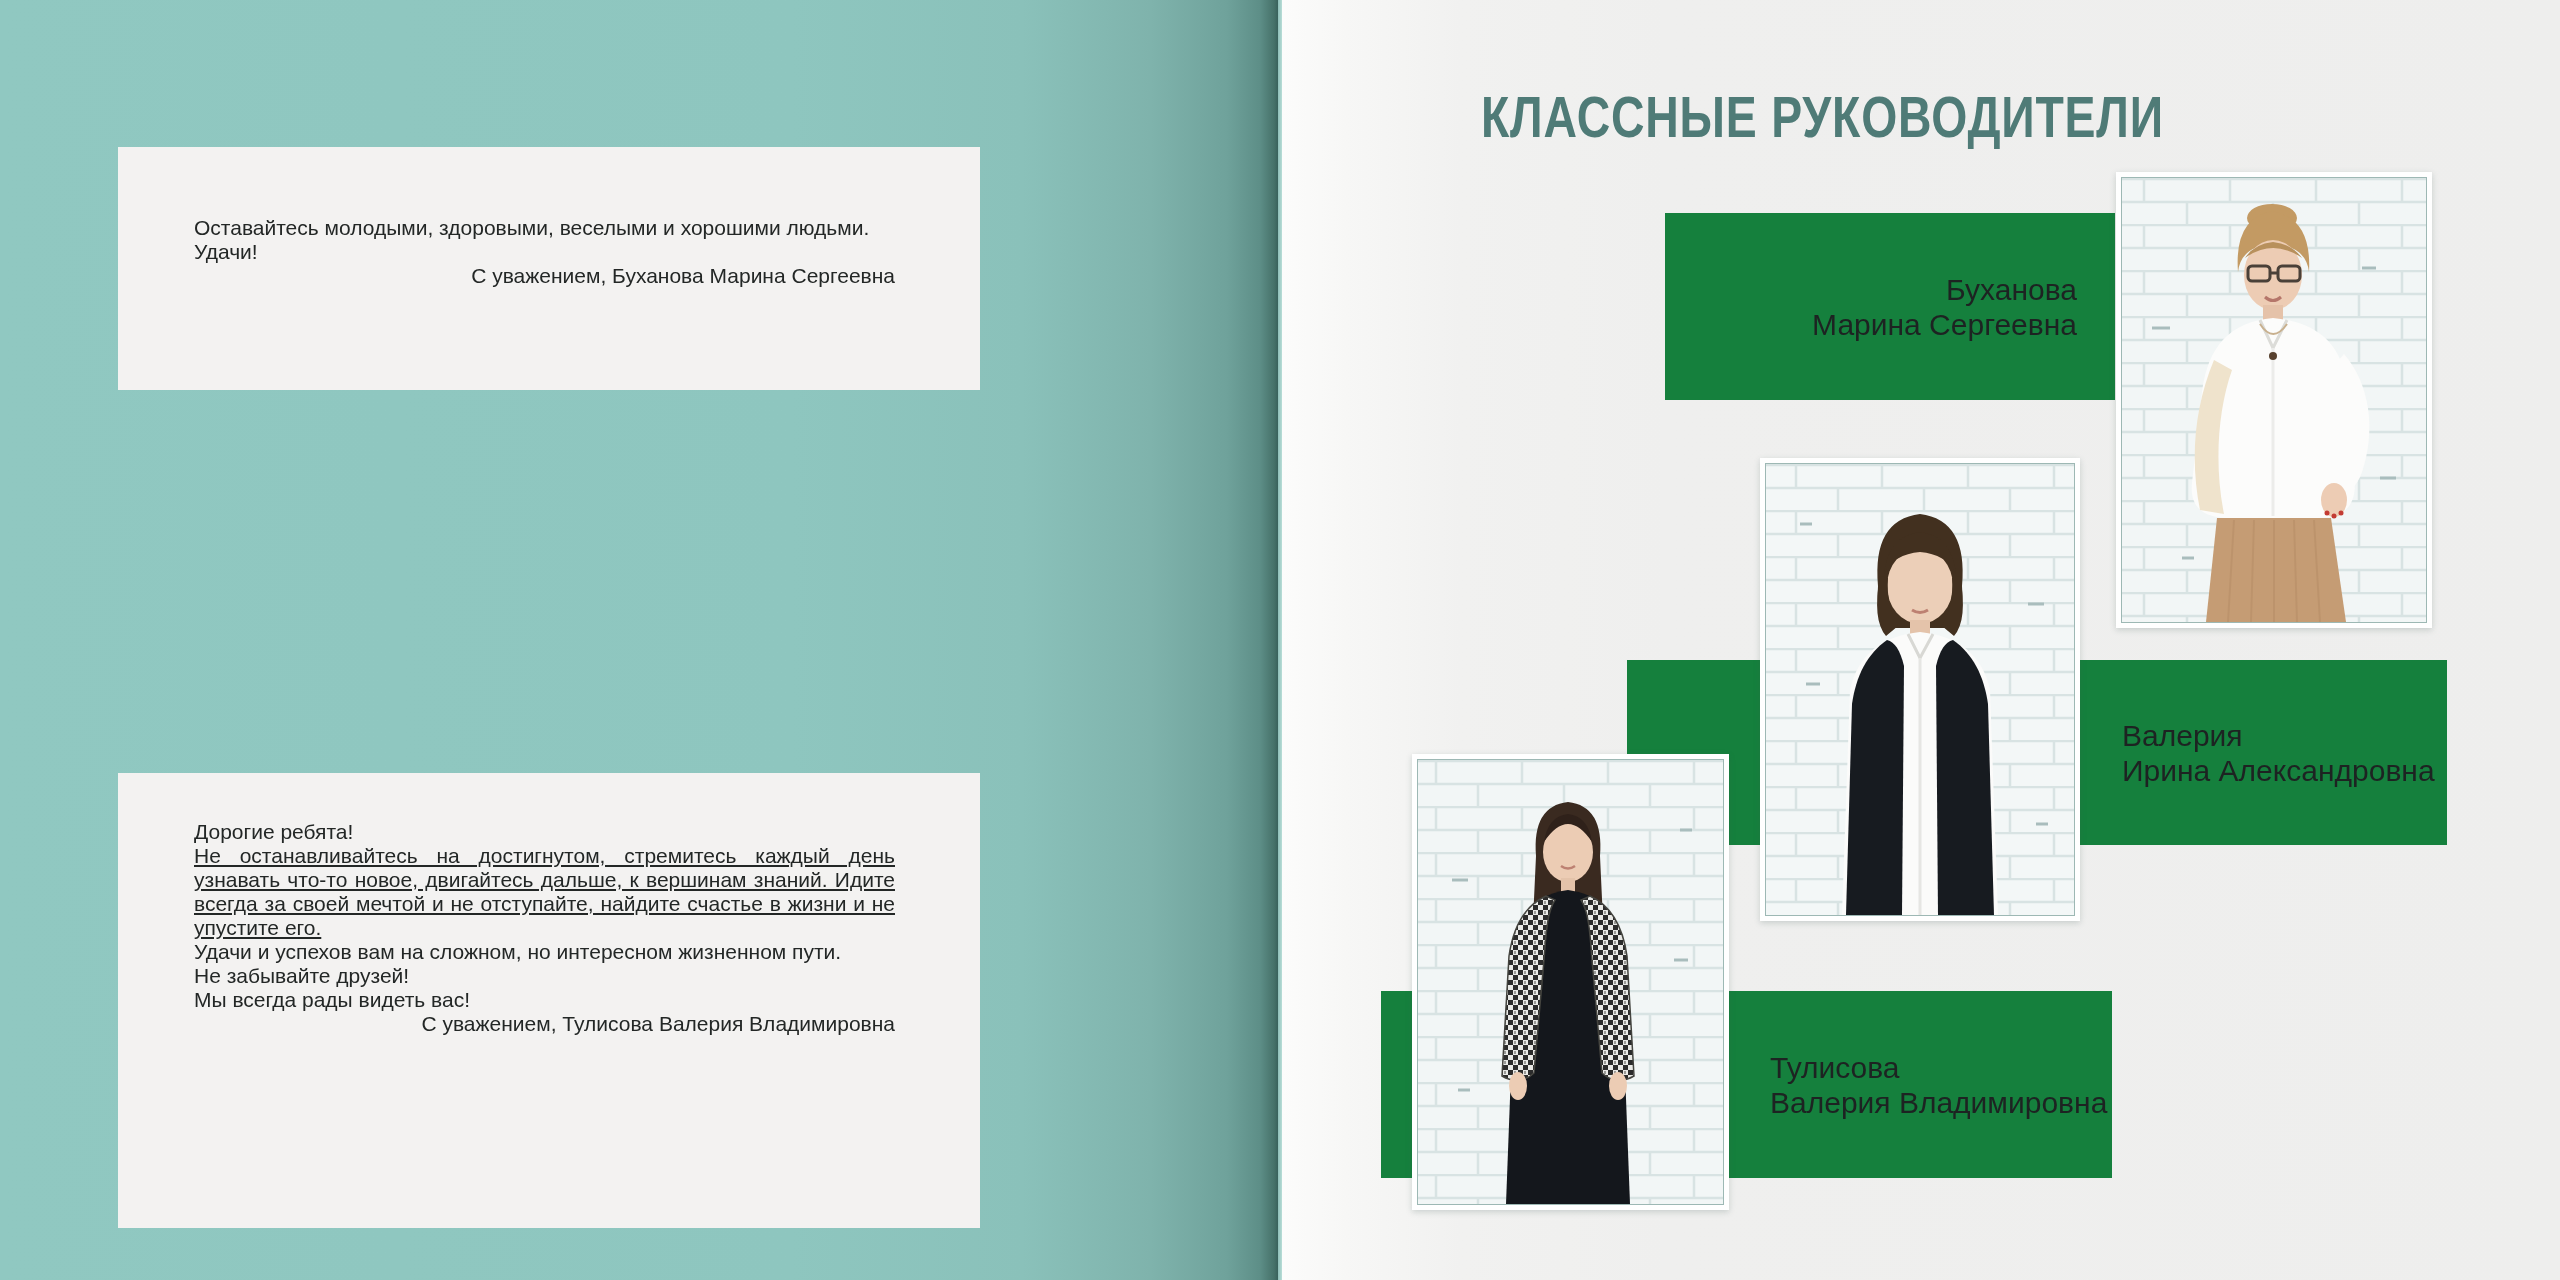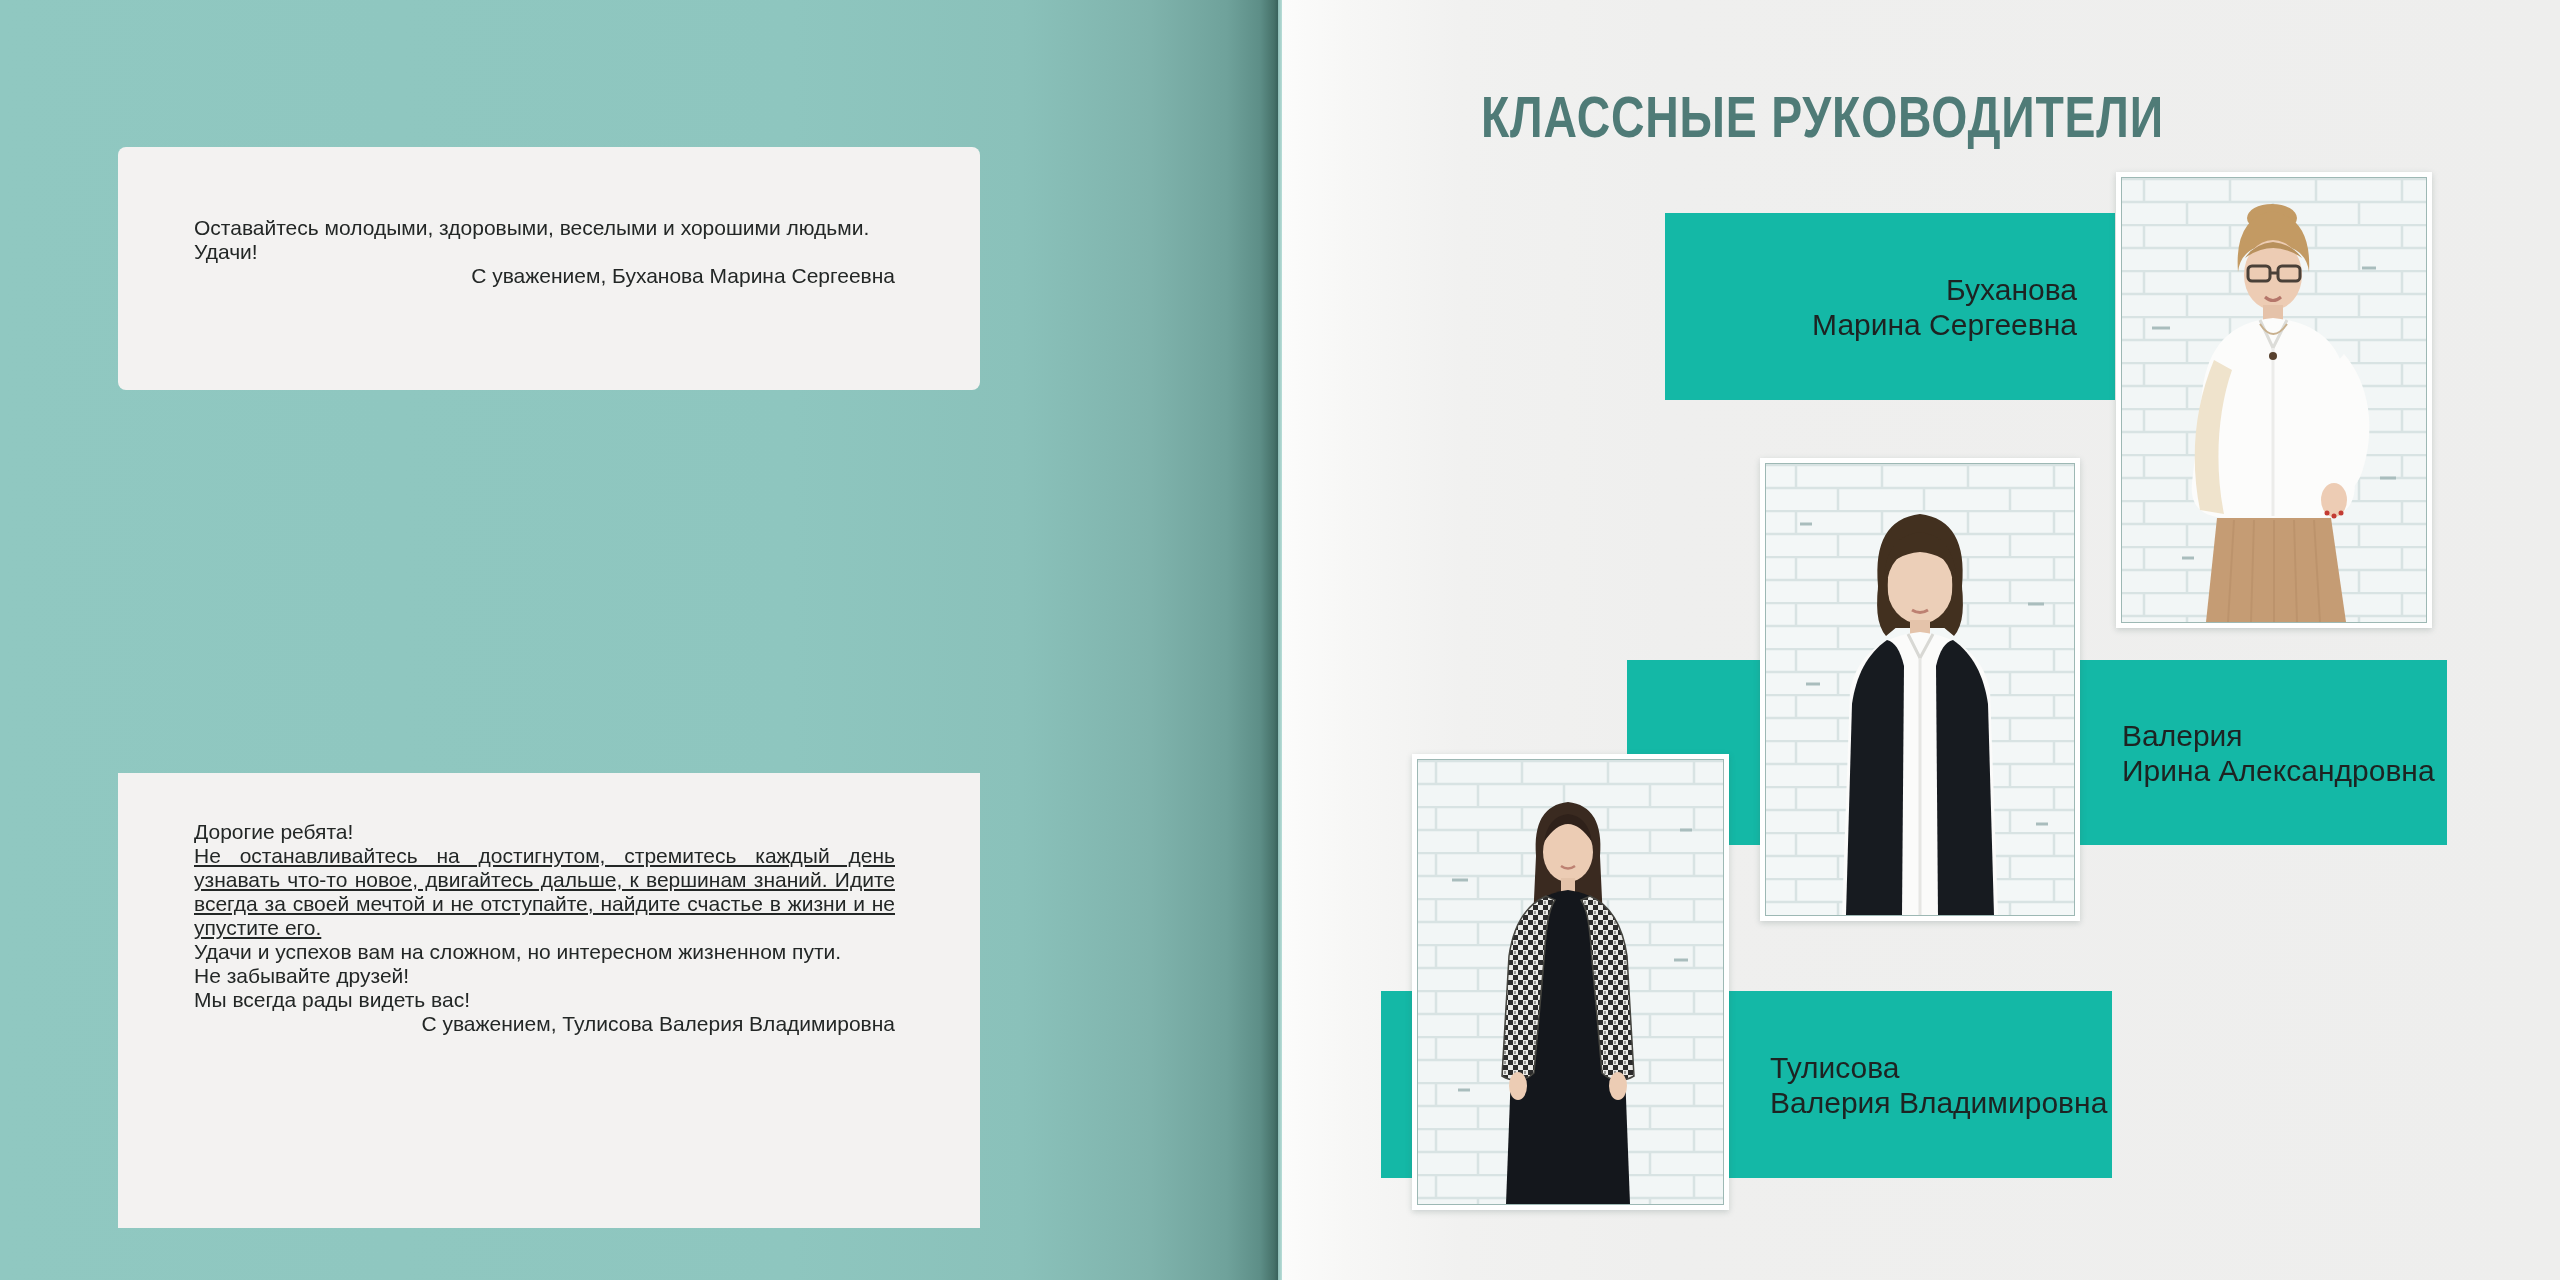--- a/index.html
+++ b/index.html
@@ -10,37 +10,37 @@
   .page-left{position:absolute;left:0;top:0;width:1278px;height:1280px;
     background:linear-gradient(to right,
       #90c8c1 0%, #8ec6bf 62%, #8ac1ba 80%, #7fb3ac 90%,
       #6fa29b 96%, #5d8e87 98.6%, #467169 99.7%, #39615b 100%);}
   .spine-sliver{position:absolute;left:1278px;top:0;width:4px;height:1280px;
     background:linear-gradient(to right,#8fbfb8,#b9ded8);z-index:4;}
 
   .note{position:absolute;left:118px;width:862px;background:#f3f2f1;
         box-sizing:border-box;padding-left:76px;padding-right:85px;
         font-size:21px;line-height:24px;color:#232726;}
-  #note-1{top:147px;height:243px;padding-top:69px;border-radius:8px;}
+  #note-1{top:147px;height:243px;padding-top:69px;}
   #note-2{top:430px;height:305px;padding-top:94px;}
   #note-3{top:773px;height:455px;padding-top:47px;}
   .note p{margin:0;}
   .note .justify{text-align:justify;text-decoration:underline;}
   .note .sig{text-align:right;}
 
   
   .page-right{position:absolute;left:1282px;top:0;width:1278px;height:1280px;
     background:linear-gradient(to right,
       #fcfcfb 0%, #f7f7f6 5%, #f1f1f0 14%, #efefee 30%, #eeeeed 100%);}
 
   .title{position:absolute;left:1481px;top:88px;margin:0;white-space:nowrap;
     font-size:58px;line-height:58px;font-weight:bold;letter-spacing:1px;
     color:#4f7b77;transform:scaleX(0.80);transform-origin:left center;z-index:2;}
 
-  .band{position:absolute;background:#14b8a6;color:#1d2322;z-index:1;
+  .band{position:absolute;background:#15803d;color:#1d2322;z-index:1;
         box-sizing:border-box;display:flex;flex-direction:column;justify-content:center;
         font-size:30px;line-height:35px;}
   #band-1{left:1665px;top:213px;width:450px;height:187px;text-align:right;padding-right:38px;}
   #band-2{left:1627px;top:660px;width:820px;height:185px;padding-left:495px;}
   #band-3{left:1381px;top:991px;width:731px;height:187px;padding-left:389px;}
 
   .photo{position:absolute;background:#ffffff;box-sizing:border-box;padding:5px;
          z-index:2;box-shadow:0 2px 6px rgba(60,85,82,0.22);}
   #photo-1{left:2116px;top:172px;width:316px;height:456px;}
   #photo-2{left:1760px;top:458px;width:320px;height:463px;}

